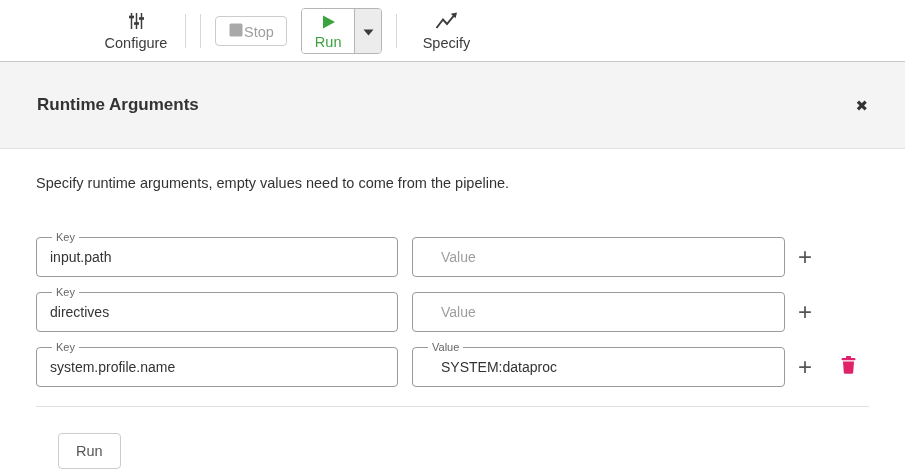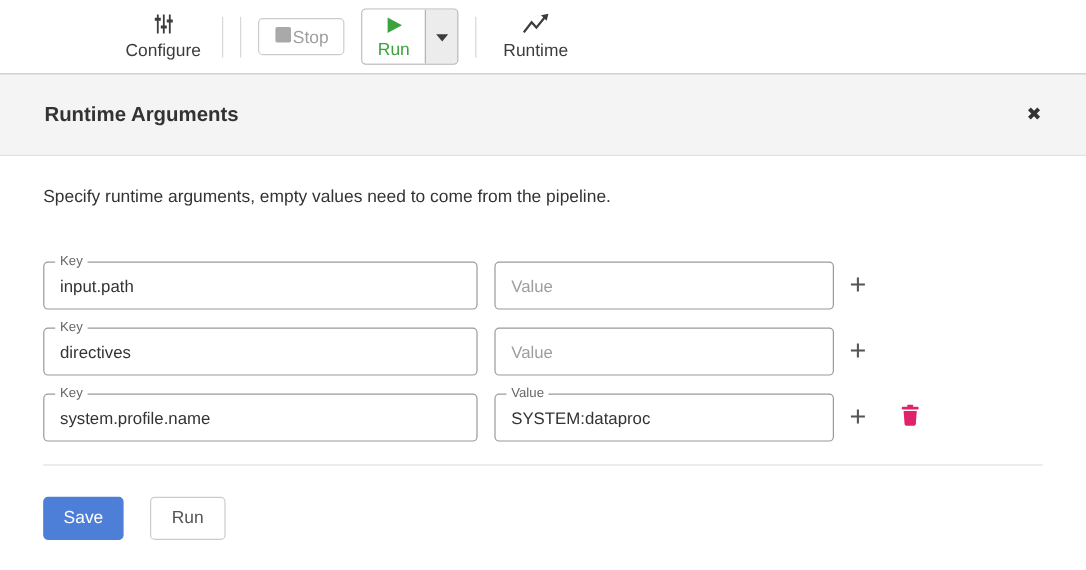--- a/index.html
+++ b/index.html
@@ -38,42 +38,42 @@
     padding:5px 13px 3px; background:#fff;
   }
   .run-main .lbl { font-size:14.5px; color:#3ba33e; }
   .run-caret {
     width:27px; background:#ececec; border-left:1px solid #b5b5b5;
     display:flex; align-items:center; justify-content:center;
   }
 
   
   .panel-header {
-    height:69px; background:#f4f4f4;
+    height:88px; background:#f4f4f4;
     border-top:1px solid #c9c9c9; border-bottom:1px solid #e2e2e2;
     display:flex; align-items:center; justify-content:space-between;
     padding:0 37px;
   }
   .panel-title { font-size:17px; font-weight:bold; color:#333; }
   .close-x { font-size:15px; color:#333; cursor:pointer; line-height:1; }
 
   
   .panel-body { padding:26px 36px 0; }
   .desc { font-size:14.5px; color:#333; margin-bottom:46px; }
 
   .rows { display:flex; flex-direction:column; gap:15px; }
   .row { display:flex; align-items:center; }
   .field {
     position:relative; height:40px; border:1px solid #9a9a9a;
     border-radius:4px; background:#fff;
   }
   .key-field { width:362px; }
-  .value-field { width:283px; margin-left:14px; }
+  .value-field { width:373px; margin-left:14px;padding-left:15px; }
   .float-label {
-    position:absolute; top:-7px; left:9px; background:#fff;
+    position:absolute; top:-7px; left:15px; background:#fff;
     padding:0 4px; font-size:11px; color:#666; line-height:13px;
   }
   .field input {
     width:100%; height:100%; border:none; outline:none; background:transparent;
     padding:0 13px; font-size:14px; font-family:Liberation Sans, sans-serif; color:#333;
   }
   .field input::placeholder { color:#9e9e9e; }
   .plus {
     font-size:24px; font-weight:300; color:#555; margin-left:12px;
     cursor:pointer; line-height:1; width:16px; text-align:center;
@@ -151,21 +151,21 @@
 
   <div class="tb-sep"></div>
 
   <div class="tb-item">
     <span>
       <svg width="23" height="20" viewBox="0 0 23 20">
         <path d="M1.5 17 L8 8.5 L12 13 L19.5 3.8" fill="none" stroke="#3c3c3c" stroke-width="1.9"></path>
         <polygon points="22,1.5 15.8,2.8 20.6,7.2" fill="#3c3c3c"></polygon>
       </svg>
     </span>
-    <span class="lbl">Runtime</span>
+    <span class="lbl">Specify</span>
   </div>
 </div>
 
 <div class="panel-header">
   <span class="panel-title">Runtime Arguments</span>
   <span class="close-x">✖</span>
 </div>
 
 <div class="panel-body">
 
@@ -212,17 +212,16 @@
           <path d="M2 5.6 h11 l-0.8 10.8 a1.5 1.5 0 0 1 -1.5 1.4 h-6.4 a1.5 1.5 0 0 1 -1.5 -1.4 z" fill="#e0226b"></path>
         </svg>
       </span>
     </div>
 
   </div>
 
   <div class="divider"></div>
 
   <div class="footer">
-    <button class="save-btn">Save</button>
     <button class="run-btn2">Run</button>
   </div>
 
 </div>
 
 </body></html>

